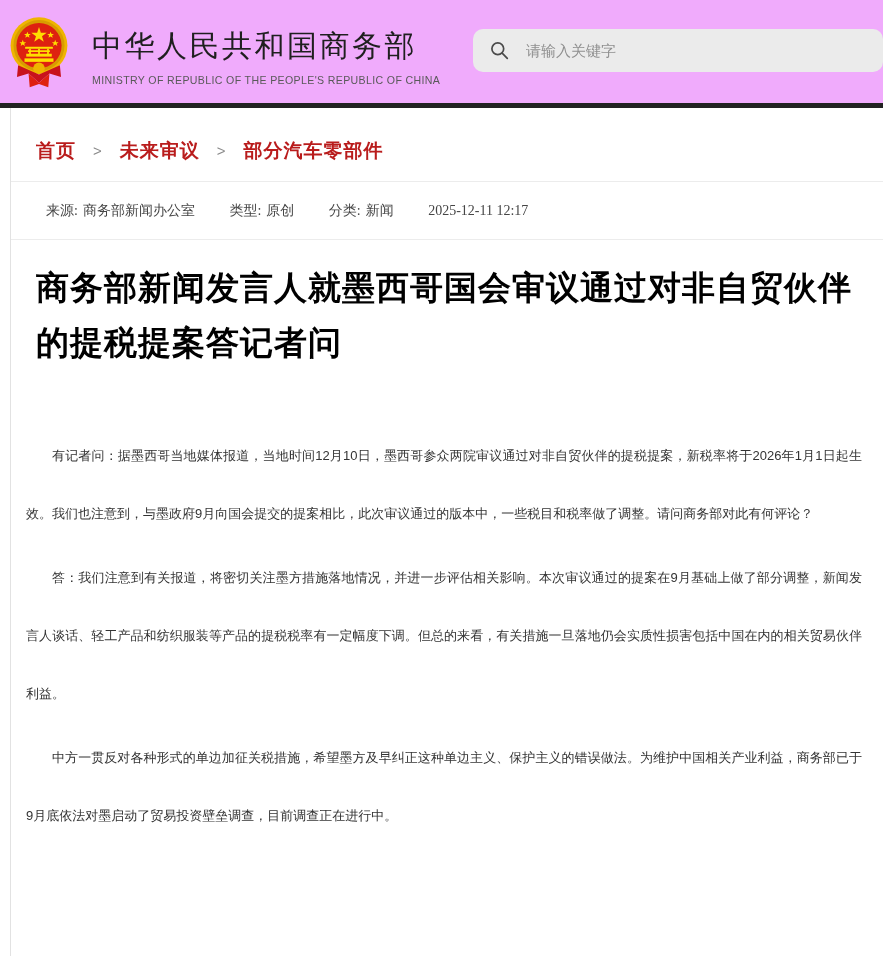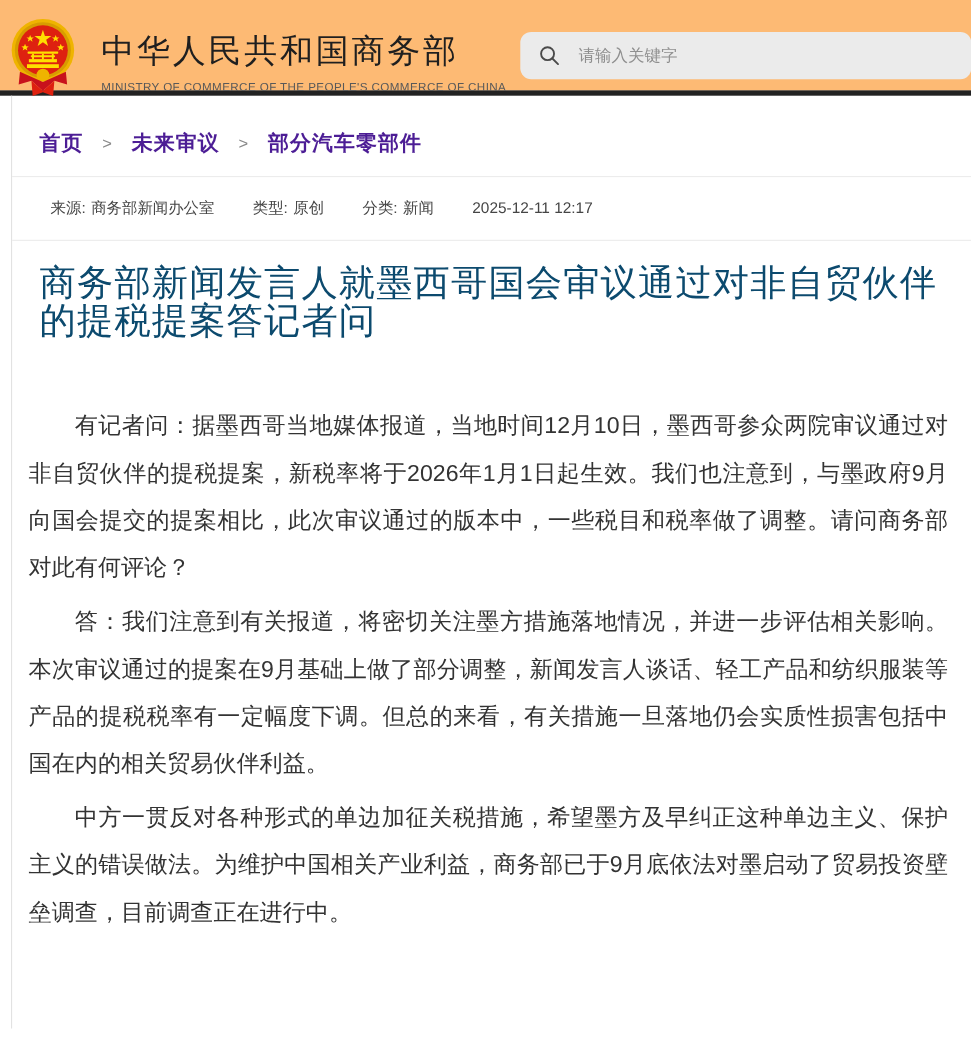--- a/index.html
+++ b/index.html
@@ -5,21 +5,21 @@
   * { box-sizing: border-box; }
   html, body { margin: 0; padding: 0; }
   body {
     width: 883px; height: 956px;
     background: #ffffff;
     font-family: "Liberation Sans", "DejaVu Sans", sans-serif;
     overflow: hidden;
   }
 
   
-  .site-header { position: relative; height: 82px; background: #fdba74; }
+  .site-header { position: relative; height: 103px; background: #f0abfc; }
   .logo-block { position: absolute; left: 10px; top: 12px; display: flex; align-items: flex-start; text-decoration: none; }
   .emblem { width: 58px; height: 80px; display: block; }
   .title-block { margin-left: 24px; padding-top: 14px; }
   .site-title { font-size: 30px; color: #1f1f1f; letter-spacing: 2.5px; font-weight: 500; white-space: nowrap; }
   .site-subtitle { font-size: 10.6px; color: #595959; margin-top: 7px; letter-spacing: 0.35px; white-space: nowrap; }
 
   .search-box {
     position: absolute; left: 473px; right: 0; top: 29px; height: 43px;
     background: #ebebeb; display: flex; align-items: center; padding-left: 17px; border-radius: 10px;
   }
@@ -34,40 +34,41 @@
   .dark-bar { height: 5px; background: #222222; }
 
   
   .content { margin-left: 10px; border-left: 1px solid #e2e2e2; min-height: 848px; }
 
   .breadcrumb {
     padding: 30px 0 17px 25px;
     font-size: 19px; font-weight: bold; color: #141414;
     border-bottom: 1px solid #ececec; letter-spacing: 1px;
   }
-  .breadcrumb a { color: #4c1d95; text-decoration: none; cursor: pointer; }
+  .breadcrumb a { color: #b91c1c; text-decoration: none; cursor: pointer; }
   .breadcrumb .sep { color: #8a8a8a; font-weight: 400; margin: 0 17px; font-size: 15px; vertical-align: 1px; }
 
   .meta-row {
     padding: 20px 0 19px 35px;
     font-size: 14px; color: #454545;
     border-bottom: 1px solid #ececec;
+    font-family: Liberation Serif, serif;
   }
   .meta-item { margin-right: 31px; }
   .meta-label { margin-right: 5px; }
 
   article { padding: 0 21px 0 15px; }
   .article-title {
     margin: 20px 0 0 10px;
-    font-size: 33px; line-height: 35px; font-weight: normal;
-    color: #0c4a6e; letter-spacing: 1px;
+    font-size: 33px; line-height: 55px; font-weight: bold;
+    color: #000000; letter-spacing: 1px;
   }
   .article-body { margin-top: 57px; }
   .article-body p {
-    font-size: 21px; line-height: 43px; color: #333333;
+    font-size: 13px; line-height: 58px; color: #333333;
     text-align: justify; text-indent: 2em;
     margin: 0 0 6px 0;
   }
 </style>
 </head>
 <body>
 
 <header class="site-header">
   <a class="logo-block">
     <svg class="emblem" viewBox="0 0 100 138" aria-hidden="true">
@@ -92,21 +93,21 @@
       <rect x="48.5" y="63.5" width="3" height="9" fill="#ffde00"></rect>
       <rect x="64" y="63.5" width="3" height="9" fill="#ffde00"></rect>
 
       <circle cx="50" cy="97" r="10" fill="#efb400"></circle>
 
       <path d="M14 92 L50 108 L86 92 L88 112 L68 106 L50 122 L32 106 L12 112 Z" fill="#c8121c"></path>
       <path d="M32 106 L50 122 L68 106 L66 130 L50 124 L34 130 Z" fill="#de2110"></path>
     </svg>
     <span class="title-block">
       <span class="site-title">中华人民共和国商务部</span>
-      <span class="site-subtitle" style="display:block">MINISTRY OF COMMERCE OF THE PEOPLE'S COMMERCE OF CHINA</span>
+      <span class="site-subtitle" style="display:block">MINISTRY OF REPUBLIC OF THE PEOPLE'S REPUBLIC OF CHINA</span>
     </span>
   </a>
 
   <div class="search-box">
     <svg class="search-icon" viewBox="0 0 20 20">
       <circle cx="8.2" cy="8.2" r="6.2" fill="none" stroke="#4a4a4a" stroke-width="1.8"></circle>
       <line x1="12.8" y1="12.8" x2="18.2" y2="18.2" stroke="#4a4a4a" stroke-width="1.8" stroke-linecap="round"></line>
     </svg>
     <input class="search-input" type="text" placeholder="请输入关键字" style="">
   </div>

